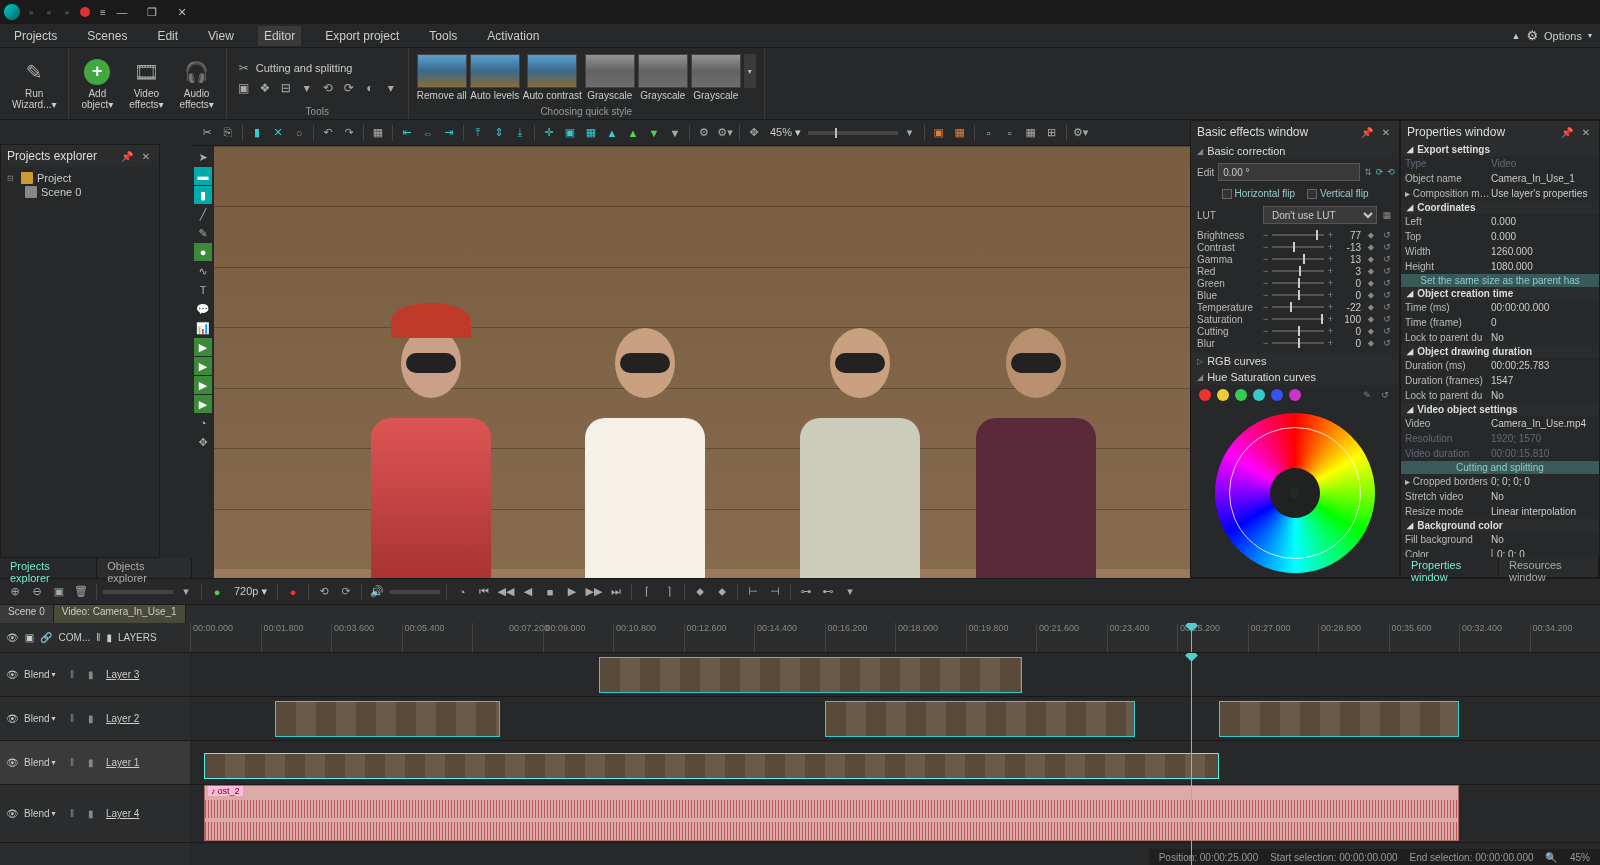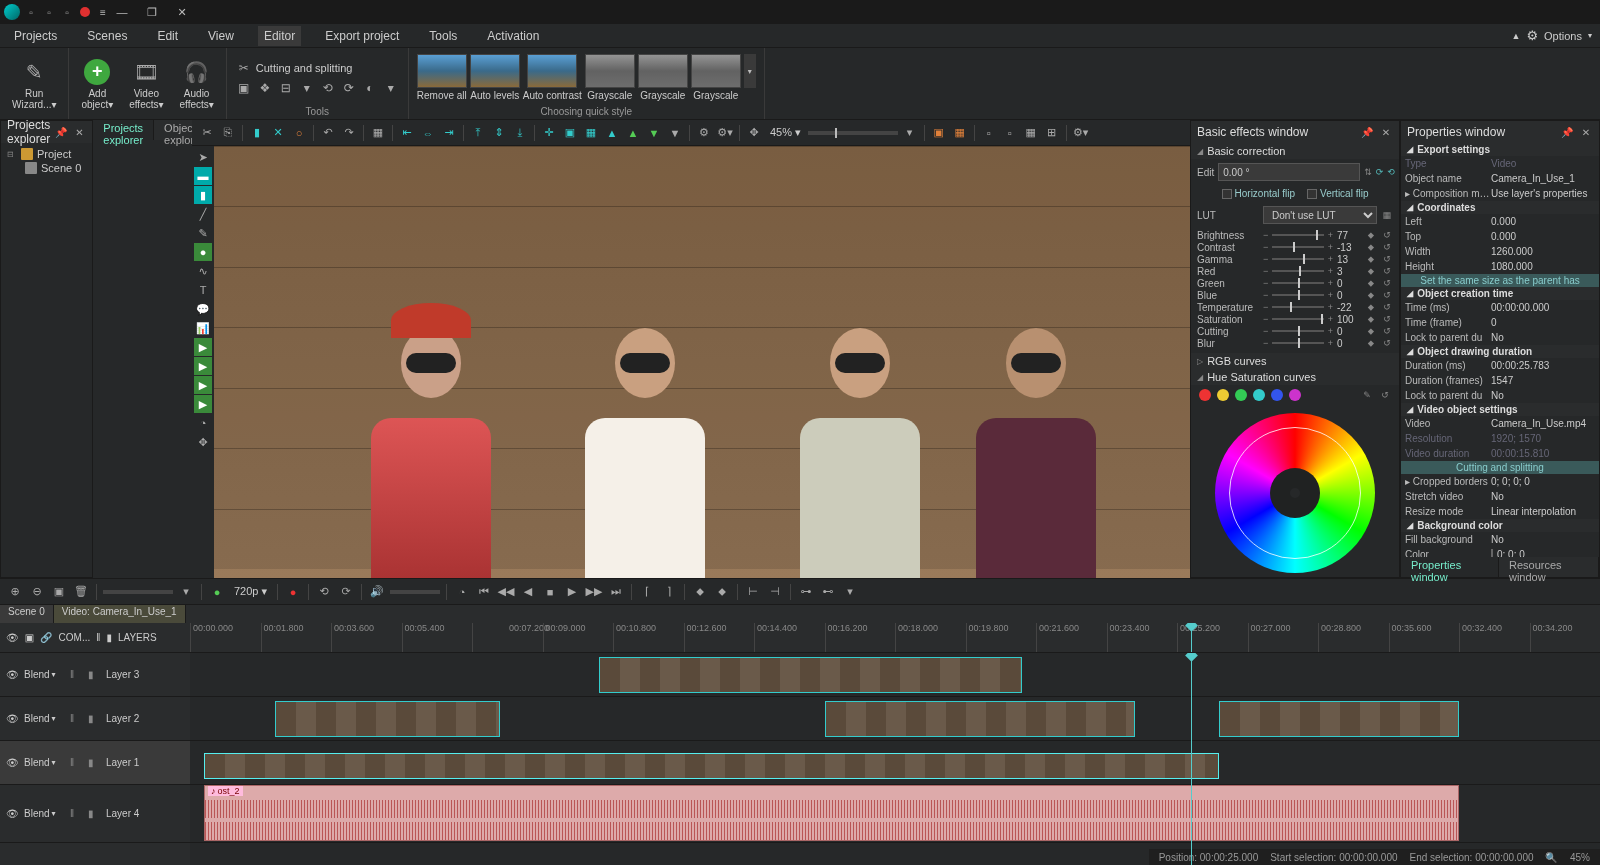--- a/index.html
+++ b/index.html
@@ -74,21 +74,21 @@
 .right-panels { display:flex; }
 .basic-effects { width:210px; }
 .properties { width:200px; }
 .section-hdr { background:#2a2c2d; padding:2px 6px; display:flex; align-items:center; gap:4px; font-size:11px; color:#ddd; cursor:pointer; }
 .section-hdr .arr { font-size:8px; color:#888; }
 .section-body { padding:4px 6px; display:flex; flex-direction:column; gap:5px; }
 .eff-row { display:flex; align-items:center; gap:4px; font-size:10px; }
 .eff-label { width:62px; color:#bbb; }
 .eff-slider { flex:1; height:2px; background:#555; position:relative; }
 .eff-slider .hdl { position:absolute; top:-4px; width:2px; height:10px; background:#ccc; }
-.eff-val { width:24px; text-align:left; color:#ccc; }
+.eff-val { width:24px; text-align:right; color:#ccc; }
 .eff-ic { width:12px; height:12px; display:flex; align-items:center; justify-content:center; color:#888; font-size:9px; cursor:pointer; }
 .eff-input { flex:1; background:#3a3a3a; border:1px solid #555; color:#ccc; padding:1px 4px; font-size:10px; height:18px;}
 .eff-select { flex:1; background:#3a3a3a; border:1px solid #555; color:#ccc; padding:1px 4px; font-size:10px; height:18px;}
 .chk-row { display:flex; gap:12px; justify-content:center; padding:2px 0;}
 .chk-lbl { font-size:10px; color:#9cc; display:flex; align-items:center; gap:3px; }
 .chkbox { width:10px; height:10px; border:1px solid #666; background:#333; }
 .hue-dots { display:flex; gap:6px; padding:4px 8px; }
 .hue-dot { width:12px; height:12px; border-radius:50%; cursor:pointer; }
 .color-wheel { width:160px; height:160px; margin:8px auto; border-radius:50%; background:conic-gradient(red,yellow,lime,cyan,blue,magenta,red); position:relative; }
 .color-wheel::after { content:""; position:absolute; top:50%; left:50%; width:50px; height:50px; background:#262829; border-radius:50%; transform:translate(-50%,-50%); box-shadow:0 0 0 20px rgba(0,0,0,0.15) inset; }
@@ -114,21 +114,21 @@
 .tl-playhead { position:absolute; top:0; bottom:0; width:1px; background:#5cc; z-index:10; }
 .tl-playhead::before { content:""; position:absolute; top:-2px; left:-4px; width:9px; height:9px; background:#5cc; transform:rotate(45deg);}
 .tl-body { flex:1; display:flex; overflow:hidden; }
 .tl-left { width:190px; background:#2a2c2d; display:flex; flex-direction:column;}
 .tl-right { flex:1; position:relative; background:#262829; }
 .layer-row-l { height:44px; display:flex; align-items:center; gap:6px; padding:0 6px; font-size:10px; border-bottom:1px solid #1a1a1a;}
 .layer-row-l.sel { background:#3a3a3a; }
 .layer-row-l .eye { width:12px; cursor:pointer;}
 .layer-row-l .blend { width:40px; display:flex; align-items:center; gap:2px;}
 .layer-row-l .lic { width:12px; height:12px; cursor:pointer; color:#888;}
-.layer-row-l .lname { flex:1; }
+.layer-row-l .lname { flex:1;text-decoration:underline; }
 .track { position:absolute; left:0; right:0; height:44px; border-bottom:1px solid #1a1a1a; }
 .clip { position:absolute; top:4px; height:36px; border:1px solid #3cc; background:repeating-linear-gradient(90deg,#5a4a3a 0 20px,#6a5a4a 20px 40px); overflow:hidden;}
 .clip.audio { top:0; height:44px; background:#daa; border:1px solid #a66;}
 .clip.audio .wave { position:absolute; left:0; right:0; background:repeating-linear-gradient(90deg,rgba(170,50,50,0.7) 0 1px,transparent 1px 3px);}
 .clip .clip-lbl { position:absolute; top:0; left:3px; font-size:9px; color:#700; background:#fbd; padding:0 3px; display:flex; align-items:center; gap:2px;}
 .footer { position:absolute; bottom:0; right:0; height:16px; display:flex; align-items:center; gap:12px; padding:0 10px; font-size:10px; color:#999; background:#1f1f1f;}
 </style>
 </head>
 <body>
 
@@ -250,21 +250,21 @@
           </div>
         <div class="qs-drop">▾</div>
       </div>
     </div>
     <div class="rg-label">Choosing quick style</div>
   </div>
 </div>
 
 <div class="main">
 
-  <div style="display:flex;flex-direction:row;width:192px;">
+  <div style="display:flex;flex-direction:column;width:192px;margin-top:24px;">
     <div class="panel left-explorer" style="flex:1;">
       <div class="panel-hdr">
         <span class="phdr-title">Projects explorer</span>
         <span class="phdr-btn">📌</span>
         <span class="phdr-btn">✕</span>
       </div>
       <div class="tree">
         <div class="tree-item">
           <span class="exp">⊟</span>
           <span class="ic"></span>

